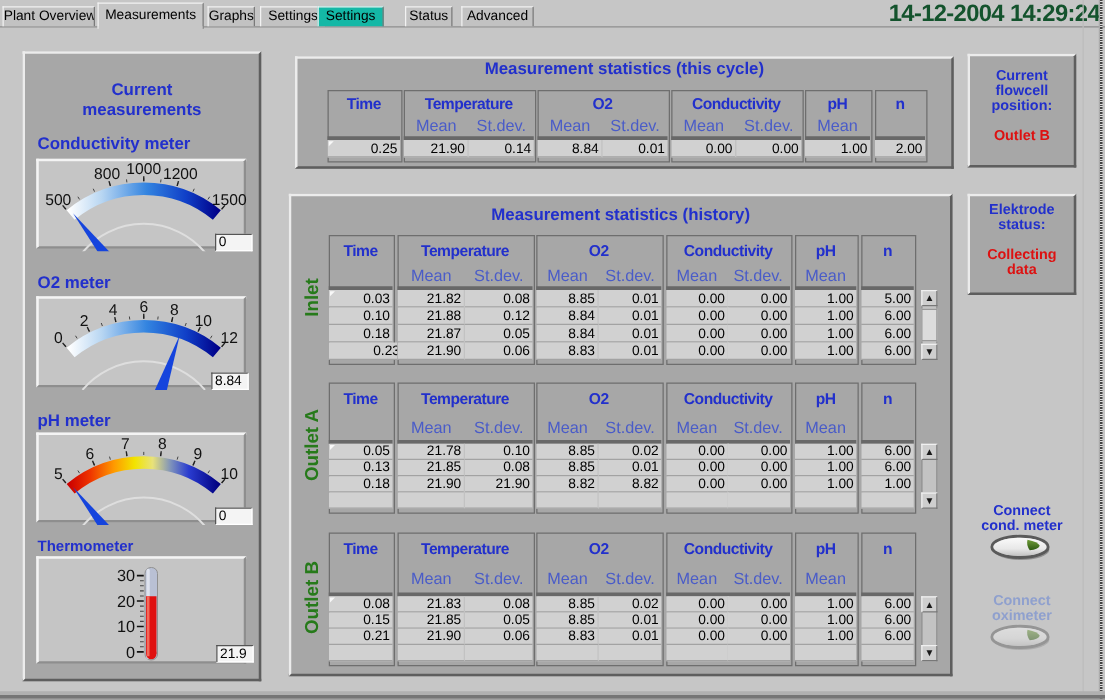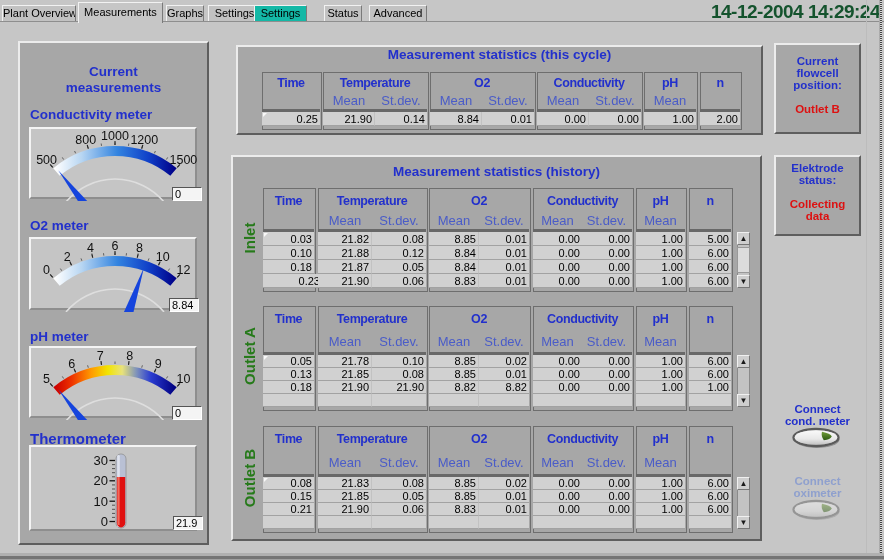--- a/index.html
+++ b/index.html
@@ -36,21 +36,21 @@
 <div class="tab" style="left:324px;top:5px;width:36px;height:15px;line-height:15px;background:#c2c2c2">Status</div>
 <div class="tab" style="left:369px;top:5px;width:56px;height:15px;line-height:15px;background:#c2c2c2">Advanced</div>
 <div class="tab" style="left:78px;top:2px;width:83px;height:20px;line-height:19px;border-bottom:none;z-index:3">Measurements</div>
 <div style="position:absolute;left:79px;top:21px;width:83px;height:2px;background:#c6c6c6;z-index:3"></div>
 <div style="position:absolute;right:4px;top:1px;font-size:19px;font-weight:bold;letter-spacing:-0.5px;color:#14532d">14-12-2004 14:29:24</div>
 <div class="panel" style="left:18px;top:41px;width:187px;height:500px"></div>
 <div class="blue abs" style="left:18px;top:64px;width:191px;text-align:center;font-size:13.5px;line-height:16px">Current<br>measurements</div>
 <div class="blue abs" style="left:30px;top:107px;font-size:13.5px">Conductivity meter</div>
 <div class="blue abs" style="left:30px;top:218px;font-size:13.5px">O2 meter</div>
 <div class="blue abs" style="left:30px;top:329px;font-size:13.5px">pH meter</div>
-<div class="blue abs" style="left:30px;top:430px;font-size:15px">Thermometer</div>
+<div class="blue abs" style="left:30px;top:430px;font-size:12px">Thermometer</div>
 <div class="gaugebox" style="left:29px;top:127px;width:164px;height:68px">
     <svg width="168" height="72" viewBox="0 0 168 72" style="position:absolute;left:0;top:0">
       <defs>
         <linearGradient id="g39973" x1="24.0" y1="0" x2="144.0" y2="0" gradientUnits="userSpaceOnUse">
           <stop offset="0" stop-color="#ffffff"></stop>
           <stop offset="0.22" stop-color="#b8d6f2"></stop>
           <stop offset="0.52" stop-color="#3384e0"></stop>
           <stop offset="0.78" stop-color="#1040c8"></stop>
           <stop offset="1" stop-color="#000088"></stop>
         </linearGradient>

